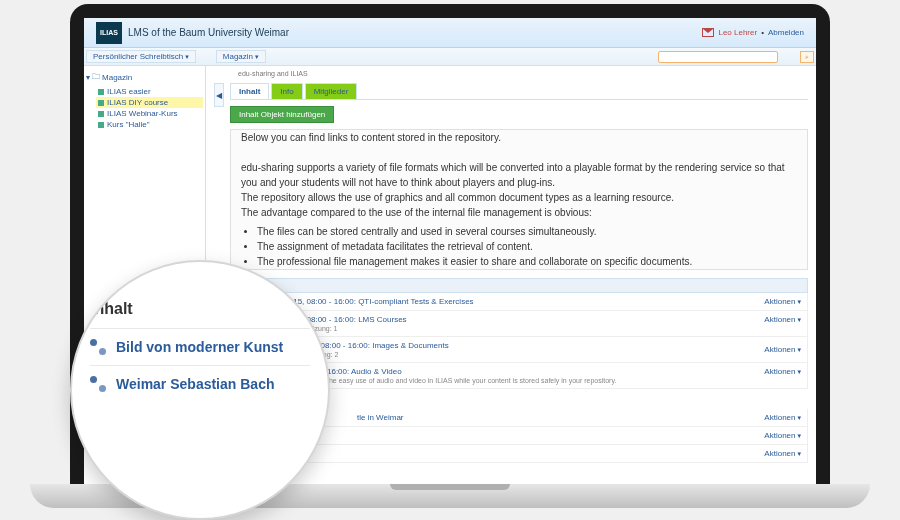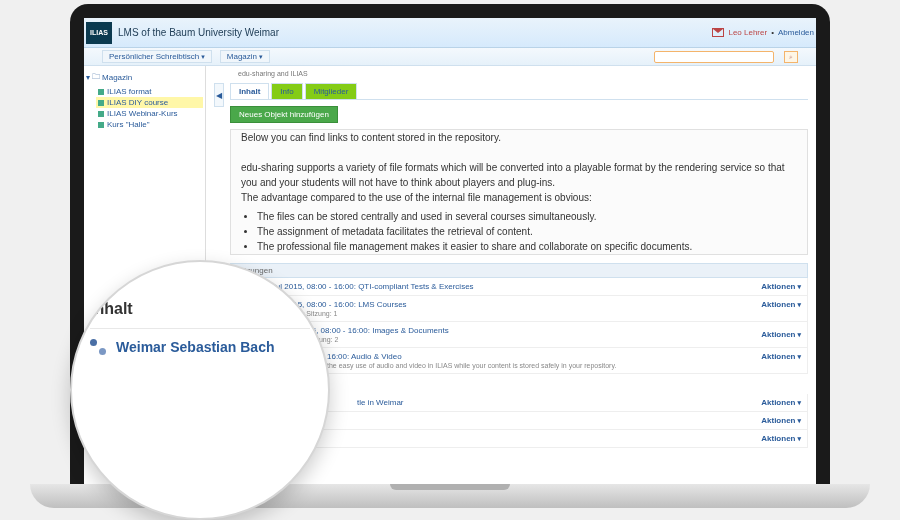--- a/index.html
+++ b/index.html
@@ -2,28 +2,28 @@
 <html><head>
 <meta charset="utf-8">
 <style>
   * { box-sizing: border-box; margin: 0; padding: 0; }
   html, body { width: 900px; height: 520px; font-family: Arial, Helvetica, sans-serif; overflow: hidden; background: #f0f0f0; }
   .laptop-frame { position: absolute; top: 4px; left: 70px; width: 760px; height: 480px; background: #1a1a1a; border-radius: 18px 18px 0 0; padding: 14px 14px 0 14px; }
   .laptop-base { position: absolute; top: 484px; left: 30px; width: 840px; height: 24px; background: linear-gradient(#e6e6e6,#bfbfbf); border-radius: 0 0 30px 30px; }
   .laptop-notch { position:absolute; top:484px; left:390px; width:120px; height:6px; background:#b0b0b0; border-radius:0 0 8px 8px; }
   .screen { width: 100%; height: 466px; background: #fff; overflow: hidden; position: relative; font-size: 8px; color: #333; }
   
-  .topbar { height: 30px; background: linear-gradient(#e9f3fb,#d6eafc); border-bottom: 1px solid #b9d3e8; display: flex; align-items: center; padding: 0 2px; text-align: right; }
+  .topbar { height: 30px; background: linear-gradient(#e9f3fb,#d6eafc); border-bottom: 1px solid #b9d3e8; display: flex; align-items: center; padding: 0 12px; text-align: right; }
   .logo { width: 26px; height: 22px; background: #0b3a50; color: #fff; font-size: 7px; display:flex; align-items:center; justify-content:center; font-weight:bold; margin-right:6px;}
   .app-title { font-size: 10px; color: #23415a; }
   .top-right { margin-left: auto; display:flex; align-items:center; gap:4px; font-size:8px; }
   .user-name { color:#b44; }
   .logout-link { color:#2a5b9a; }
   
-  .navbar { height: 18px; background: linear-gradient(#f4f9fd,#e6f1fa); border-bottom: 1px solid #cfe0ee; display:flex; align-items:center; padding:0 18px; gap:8px; }
+  .navbar { height: 18px; background: linear-gradient(#f4f9fd,#e6f1fa); border-bottom: 1px solid #cfe0ee; display:flex; align-items:center; padding:0 2px; gap:20px; }
   .nav-item { background:#f0f6fb; border:1px solid #cfe0ee; padding:1px 6px; font-size:8px; color:#2a5b9a; display:flex; align-items:center; gap:2px; }
   .nav-item .caret::after{content:"▾"; font-size:7px; color:#2a5b9a;}
   .search-box { margin-left:auto; width:120px; height:12px; border:1px solid #f4b46b; background:#fff; border-radius:2px; }
   .search-btn { width:14px; height:12px; background:#fef6e6; border:1px solid #f4b46b; margin-left:2px; display:flex; align-items:center; justify-content:center; font-size:7px; color:#b77; }
   
   .body { display:flex; height: calc(100% - 48px); }
   .sidebar { width: 122px; background:#fff; border-right:1px solid #ddd; padding:4px 2px; }
   .tree-root { display:flex; align-items:center; gap:2px; color:#2a5b9a; font-size:8px; margin-bottom:2px;}
   .tree-children { padding-left:10px; }
   .tree-item { font-size:8px; color:#2a5b9a; padding:1px 2px; display:flex; align-items:center; gap:3px; }
@@ -35,21 +35,21 @@
   .tab { padding:3px 8px; font-size:8px; color:#2a5b9a; border:1px solid #cfe0ee; border-bottom:none; background:#84cc16; }
   .tab.active { background:#fff; font-weight:bold; }
   .collapse-handle { width:10px; height:24px; border:1px solid #cfe0ee; background:#f3f8fc; display:flex; align-items:center; justify-content:center; font-size:8px; color:#2a5b9a; margin-bottom:2px; }
   .green-btn { background:#4aa84a; color:#fff; padding:3px 8px; font-size:8px; display:inline-block; margin:6px 0; border:1px solid #3a8f3a;}
   .content-box { border:1px solid #e0e0e0; background:#fbfbfb; padding:0 10px; font-size:10px; line-height:1.5; color:#333;}
   .content-box ul { padding-left:16px; margin-top:4px;}
   .section-header { background:#eaf1f8; border:1px solid #cfe0ee; padding:2px 6px; font-size:8px; color:#666; margin-top:8px;}
   .session-row { border:1px solid #eee; border-top:none; padding:4px 6px; display:flex; align-items:flex-start; gap:4px;}
   .session-link { color:#2a5b9a; font-size:8px;}
   .session-sub { color:#888; font-size:7px; margin-top:1px;}
-  .row-actions { margin-left:auto; color:#2a5b9a; font-size:8px; display:flex; align-items:center; gap:2px;font-weight:bold;}
+  .row-actions { margin-left:auto; color:#2a5b9a; font-size:8px; display:flex; align-items:center; gap:2px;}
   .row-actions .caret::after{content:"▾"; font-size:7px;}
   .tri { color:#888; font-size:7px; }
   .cal-icon { width:10px; height:9px; background:#fff; border:1px solid #888; position:relative; display:inline-block;}
   .cal-icon::before { content:""; position:absolute; top:-1px; left:0; right:0; height:3px; background:#c33; }
   
   .magnifier { position:absolute; left:70px; top:260px; width:260px; height:260px; border-radius:50%; background:#fff; border:2px solid #d6d6d6; box-shadow:0 8px 20px rgba(0,0,0,0.2); overflow:hidden;}
   .mag-inner { padding:24px 18px; }
   .mag-title { font-size:16px; font-weight:bold; color:#333; margin:14px 0 10px 0;}
   .mag-item { display:flex; align-items:center; gap:10px; padding:10px 0; border-top:1px solid #e8e8e8;}
   .mag-item:first-of-type{ border-top:none;}
@@ -95,21 +95,21 @@
     <div class="body">
       <div class="sidebar">
         <div class="tree-root">
           <span>▾</span>
           <span>🗀</span>
           <span>Magazin</span>
         </div>
         <div class="tree-children">
           <div class="tree-item">
               <span class="sq"></span>
-              <span>ILIAS format</span>
+              <span>ILIAS easier</span>
             </div>
           <div class="tree-item selected">
               <span class="sq"></span>
               <span>ILIAS DIY course</span>
             </div>
           <div class="tree-item">
               <span class="sq"></span>
               <span>ILIAS Webinar-Kurs</span>
             </div>
           <div class="tree-item">
@@ -123,25 +123,26 @@
         <div class="breadcrumb">edu-sharing and ILIAS</div>
 
         <div style="display:flex; gap:6px; align-items:flex-start;">
           <div class="collapse-handle">◀</div>
           <div style="flex:1;">
             <div class="tabs">
               <div class="tab active">Inhalt</div>
               <div class="tab">Info</div>
               <div class="tab">Mitglieder</div>
             </div>
-            <div class="green-btn">Neues Objekt hinzufügen</div>
+            <div class="green-btn">Inhalt Objekt hinzufügen</div>
 
             <div class="content-box">
               <div>Below you can find links to content stored in the repository.</div><br>
               <div>edu-sharing supports a variety of file formats which will be converted into a playable format by the rendering service so that you and your students will not have to think about players and plug-ins.</div>
+              <div>The repository allows the use of graphics and all common document types as a learning resource.</div>
               <div>The advantage compared to the use of the internal file management is obvious:</div>
               <ul>
                 <li>The files can be stored centrally and used in several courses simultaneously.</li>
                 <li>The assignment of metadata facilitates the retrieval of content.</li>
                 <li>The professional file management makes it easier to share and collaborate on specific documents.</li>
               </ul>
             </div>
 
             <div class="section-header">Sitzungen</div>
 
@@ -226,16 +227,20 @@
   </div>
 </div>
 <div class="laptop-base"></div>
 <div class="laptop-notch"></div>
 
 <div class="magnifier">
   <div class="mag-inner">
     <div class="mag-title">Inhalt</div>
     <div class="mag-item">
       <span class="mag-icon"></span>
+      <span class="mag-link">Bild von moderner Kunst</span>
+    </div>
+    <div class="mag-item">
+      <span class="mag-icon"></span>
       <span class="mag-link">Weimar Sebastian Bach</span>
     </div>
   </div>
 </div>
 
 </body></html>

